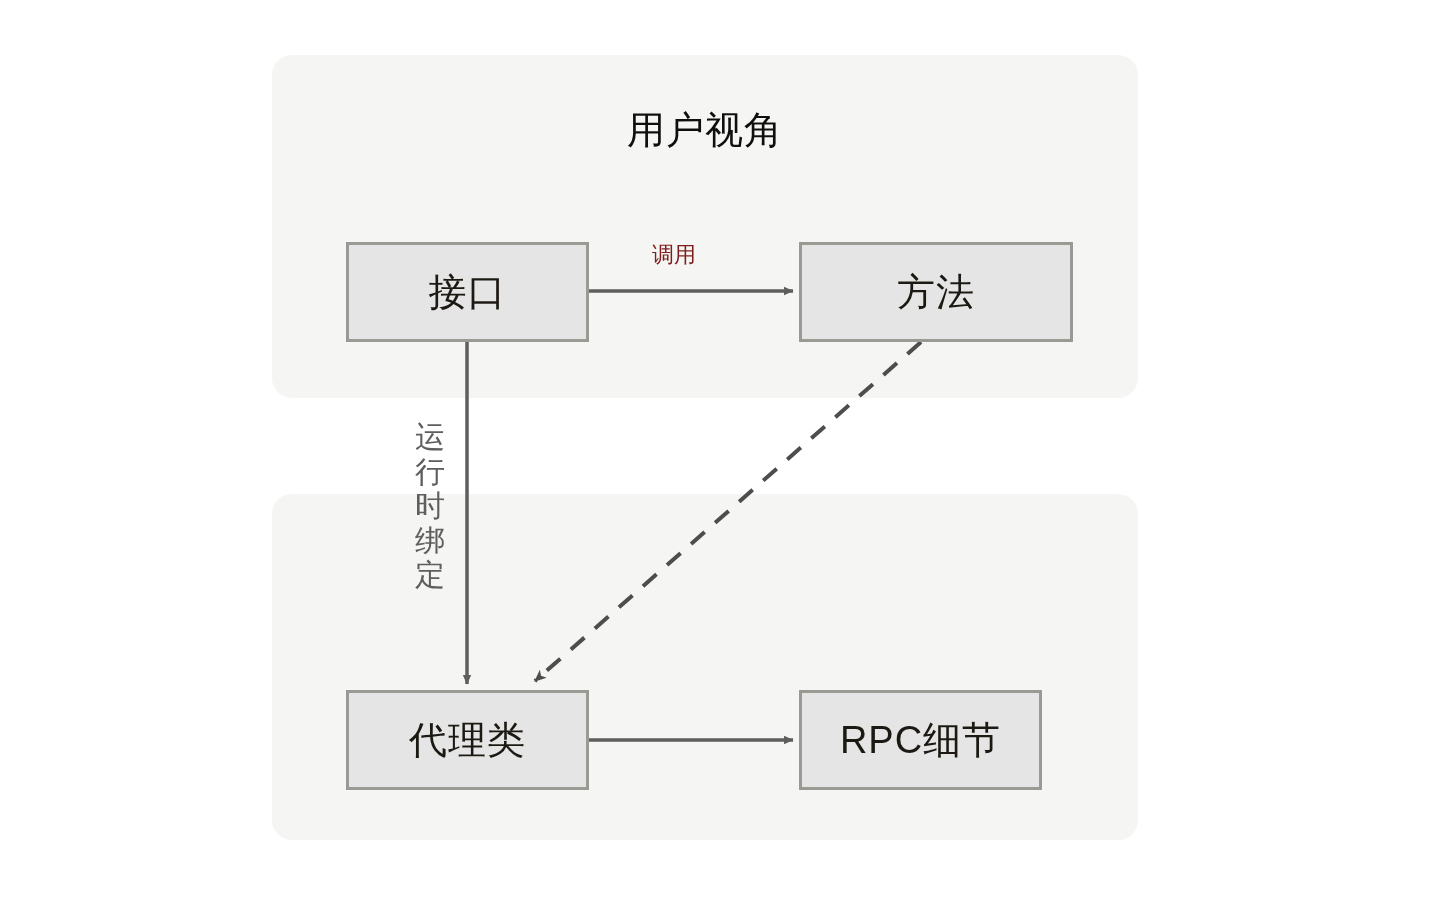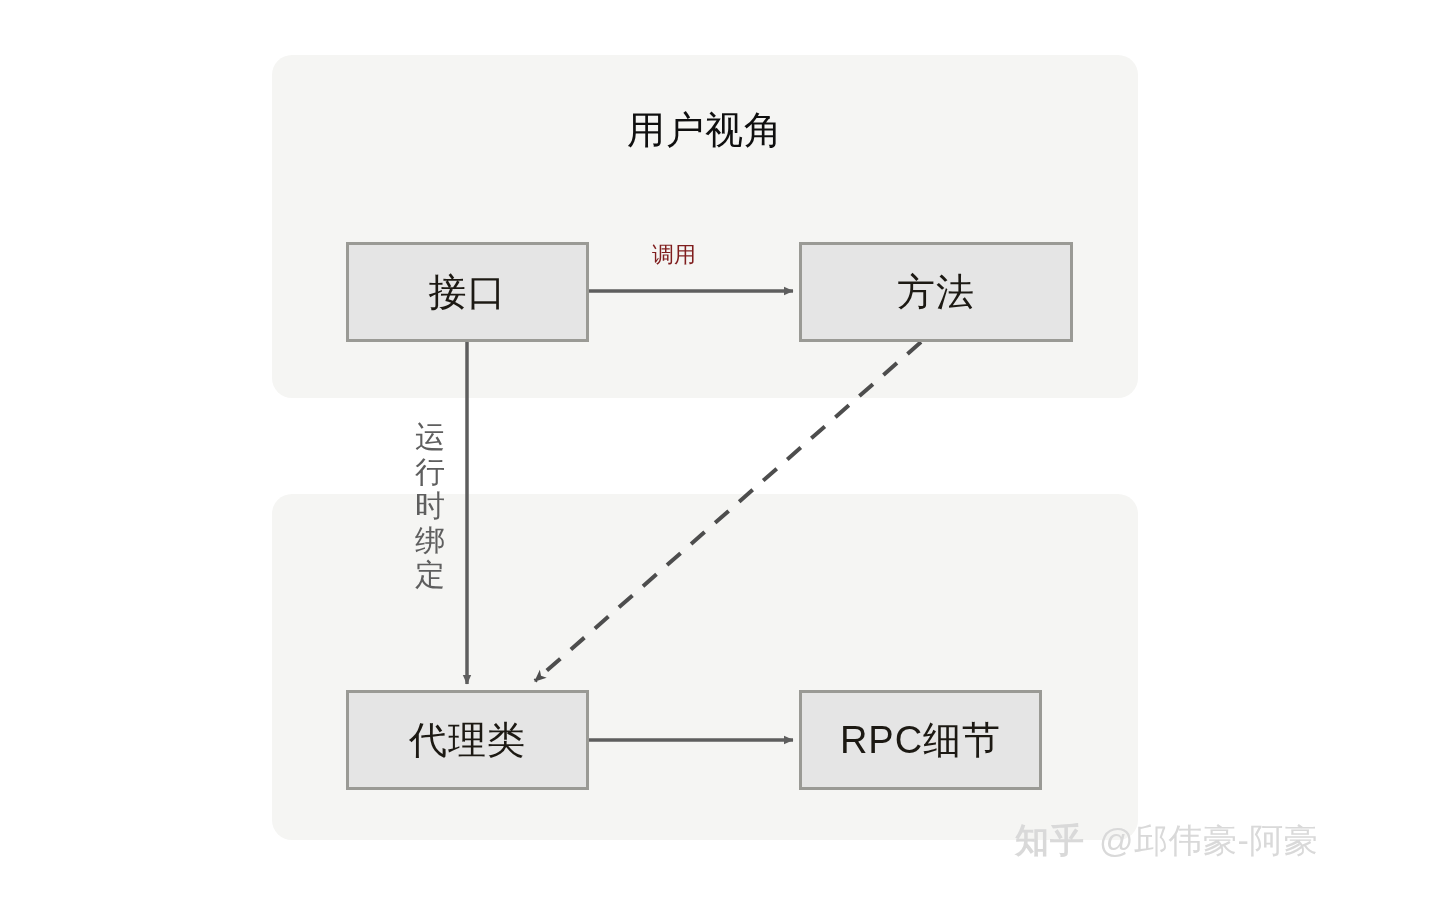--- a/index.html
+++ b/index.html
@@ -151,18 +151,14 @@
   <div class="node-box" id="box-method">方法</div>
 
   <div class="node-box" id="box-rpc">RPC细节</div>
 
   <div class="node-box" id="box-proxy">代理类</div>
 
   <div class="edge-label-h" id="label-call">调用</div>
 
   <div class="edge-label-v" id="label-runtime-binding">运行时绑定</div>
 
-  <div id="watermark">
-    <span class="wm-logo">知乎</span>
-    <span class="wm-handle">@邱伟豪-阿豪</span>
-  </div>
 
 </div>
 
 </body></html>

